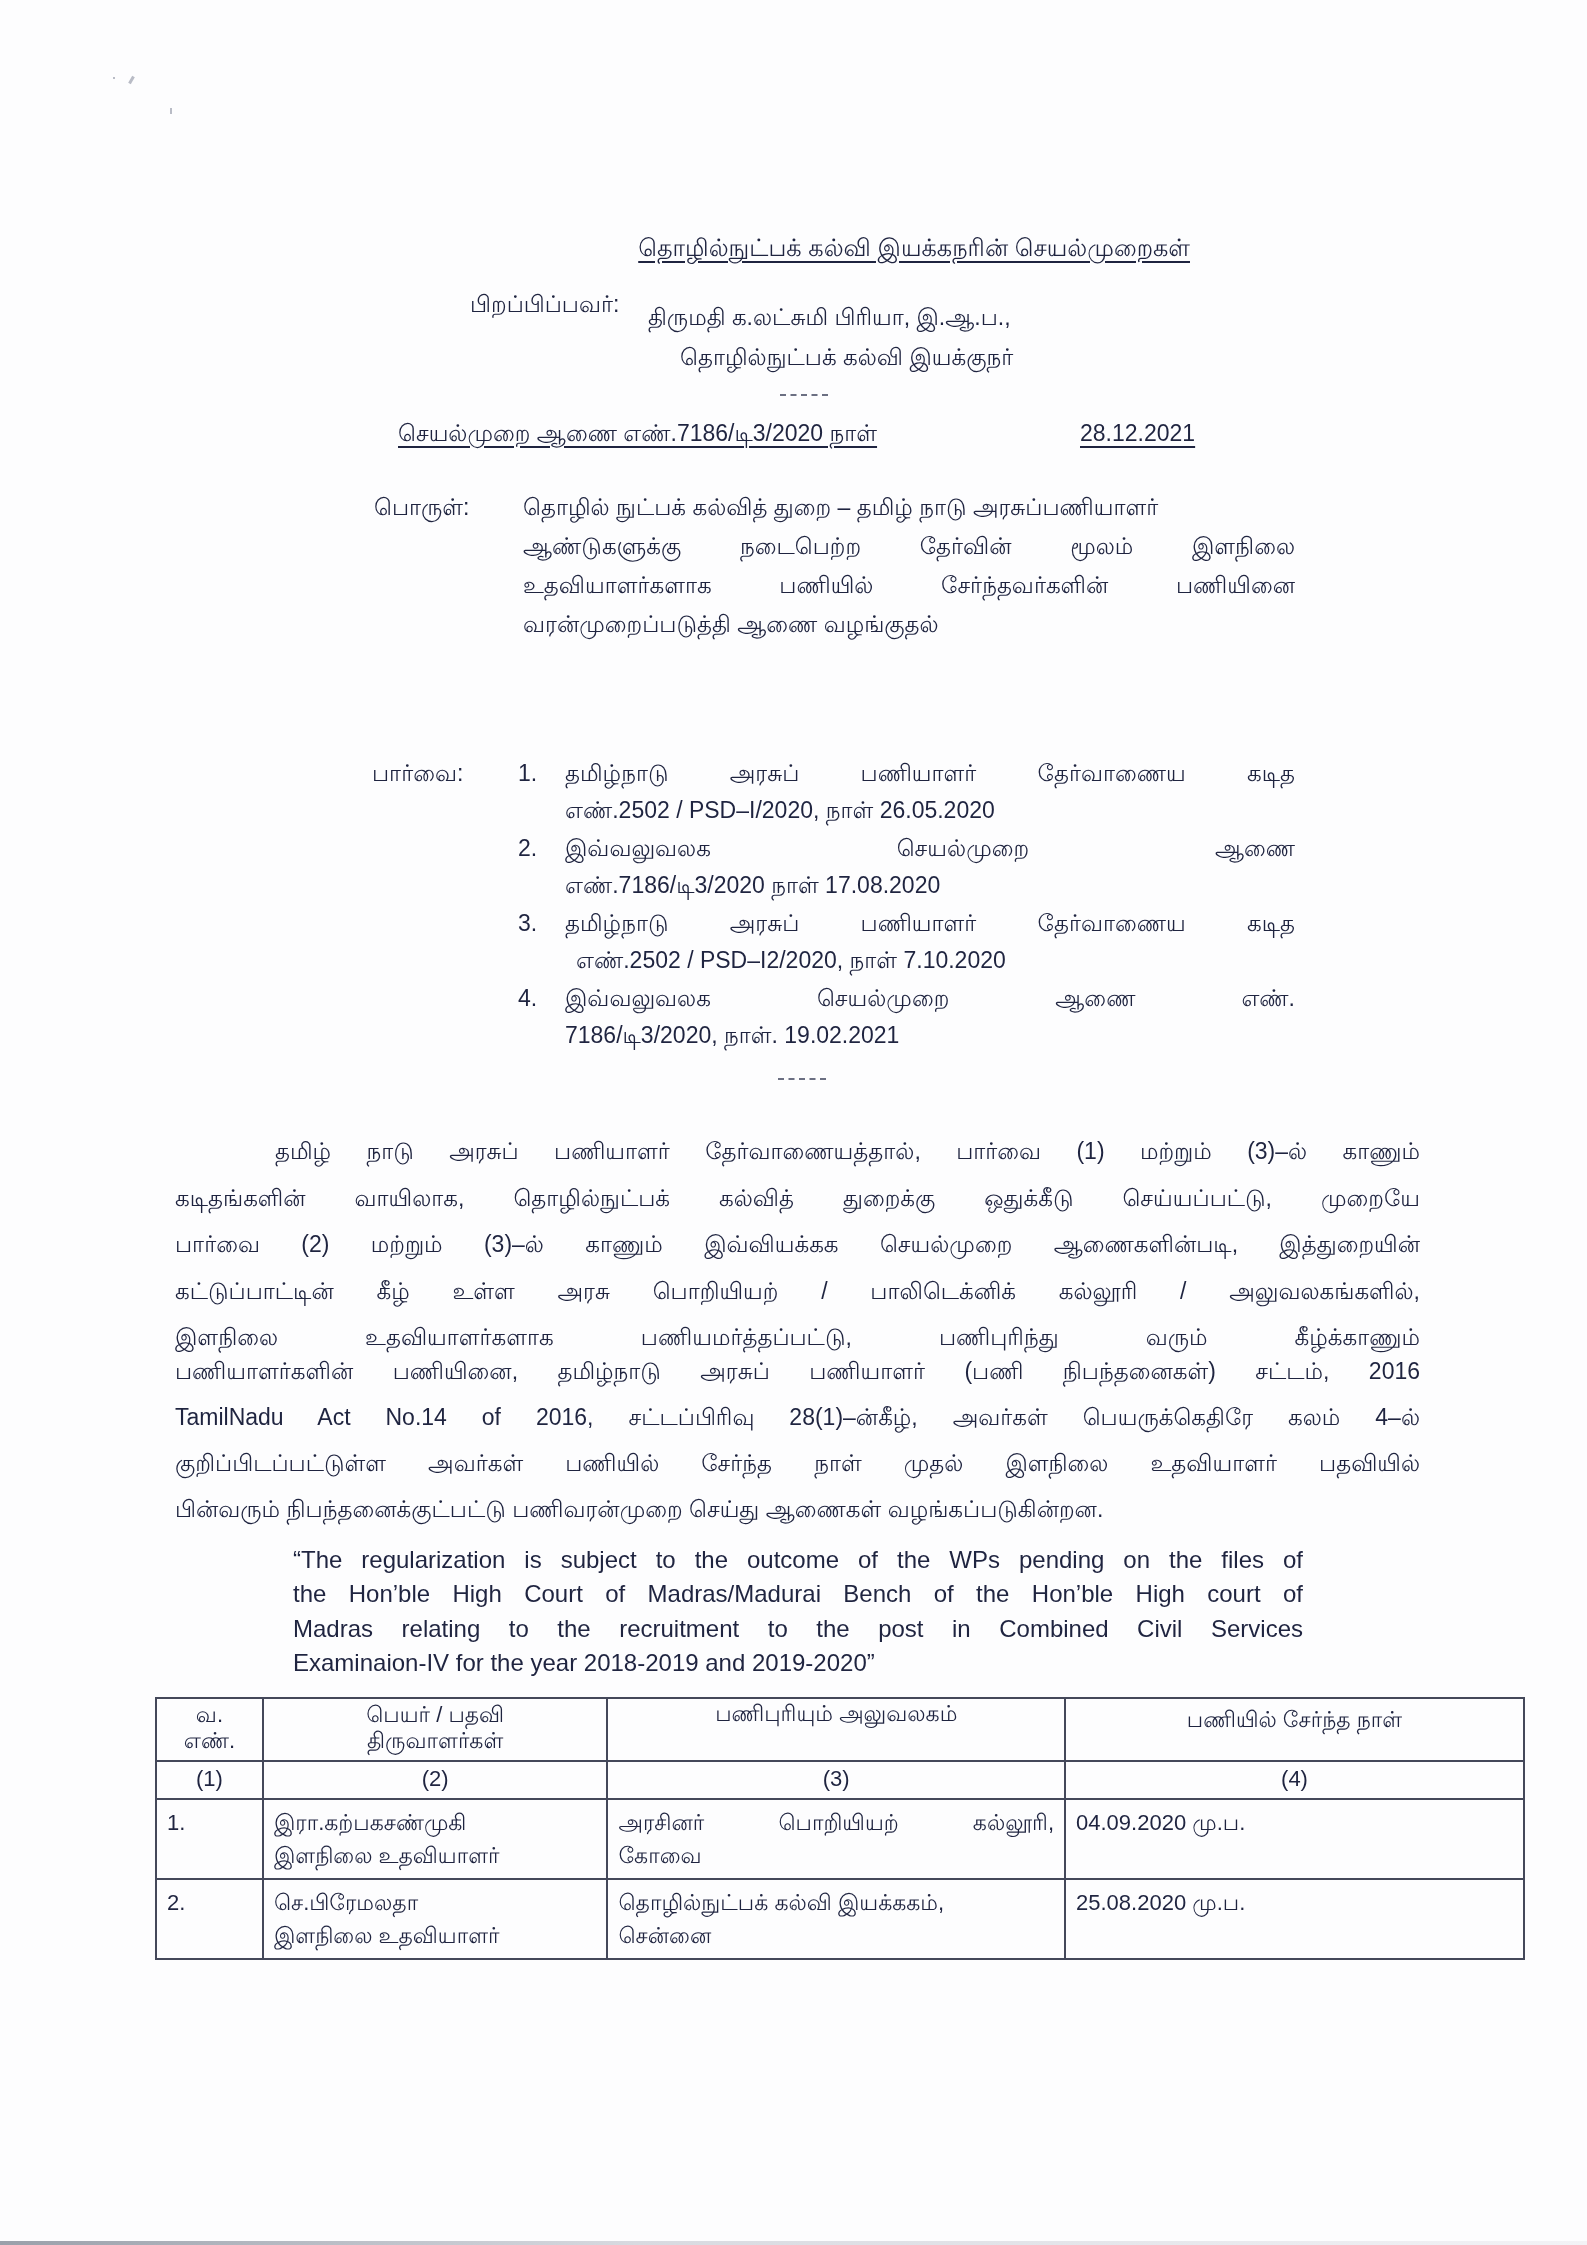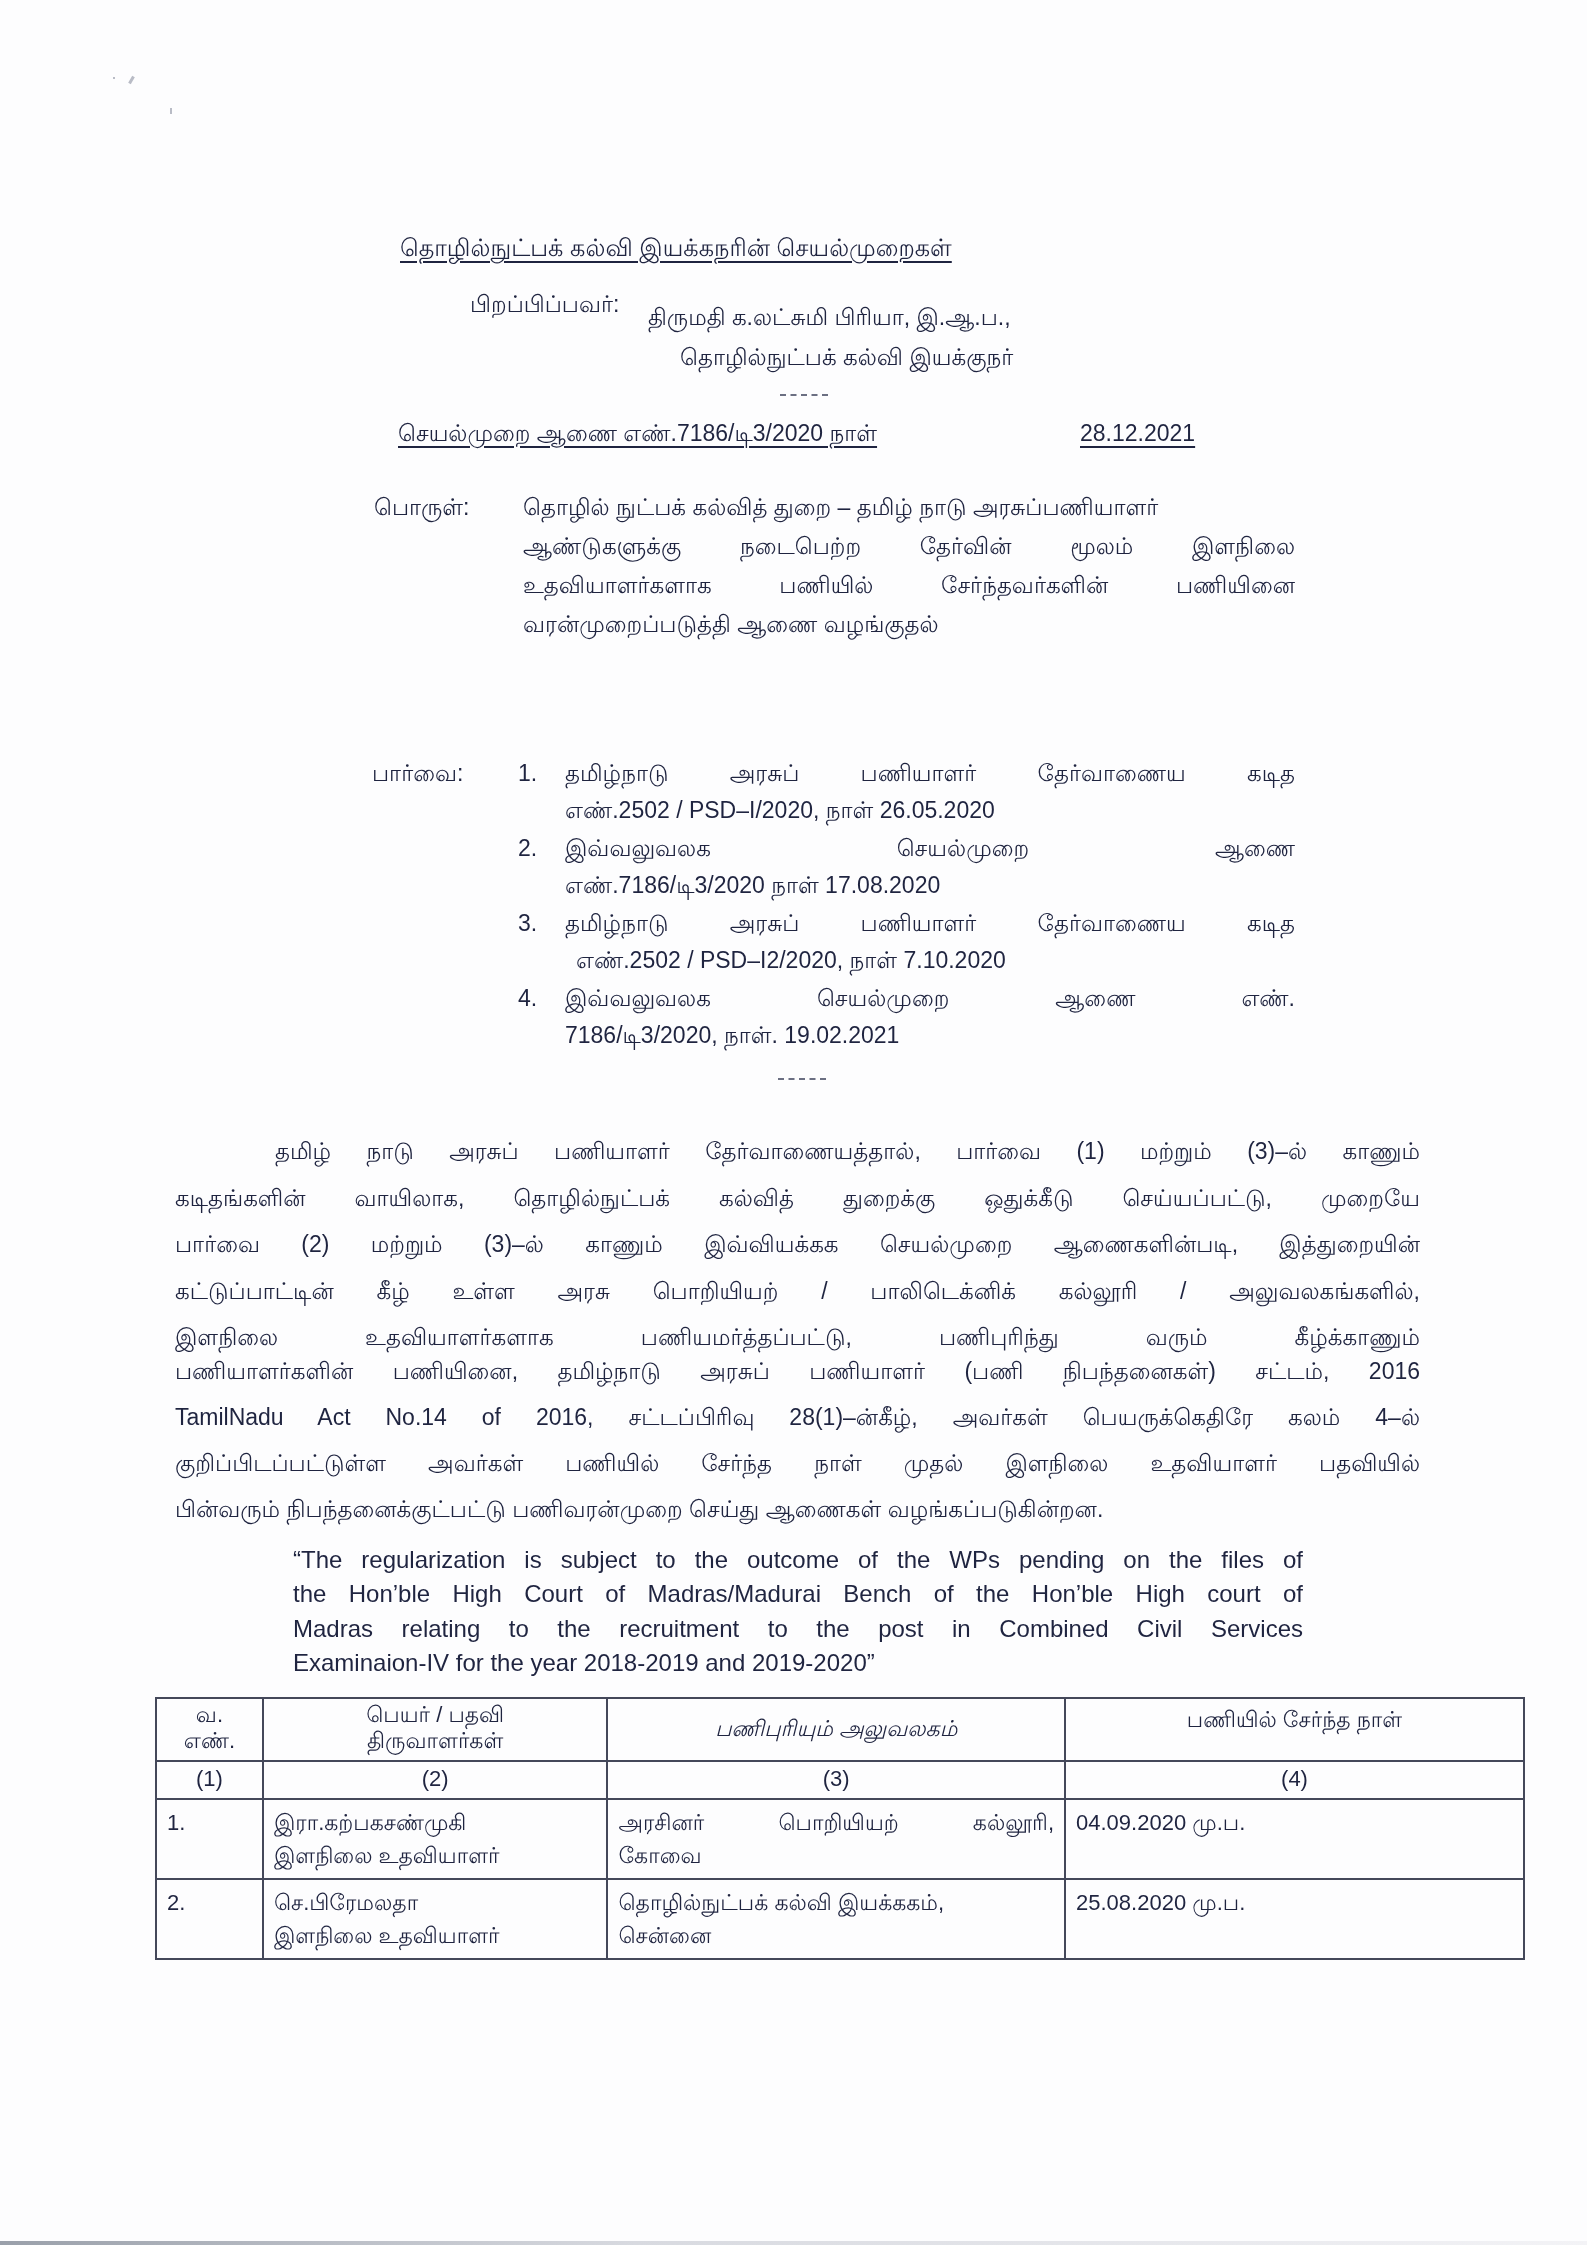--- a/index.html
+++ b/index.html
@@ -2,21 +2,21 @@
 <html><head>
 <meta charset="utf-8">
 <style>
   html, body { margin:0; padding:0; }
   body {
     width:1587px; height:2245px; background:#fdfdfe; position:relative; overflow:hidden;
     color:#1f2440; font-family:"Liberation Sans", "DejaVu Sans", sans-serif;
   }
   .abs { position:absolute; }
   .t { font-size:23px; line-height:1; white-space:nowrap; }
-  .center { text-align:left; }
+  .center { text-align:right; }
   .u { text-decoration:underline; text-underline-offset:5px; text-decoration-thickness:2px; }
   .dash { position:absolute; width:48px; height:0; border-top:2px dashed #6b6f82; }
   .just { text-align:justify; text-align-last:justify; white-space:nowrap; }
   .para-line { position:absolute; left:175px; width:1245px; font-size:23px; line-height:1; white-space:nowrap; }
   .quote-line { position:absolute; left:293px; width:1010px; font-size:24px; line-height:1; white-space:nowrap; font-family:"Liberation Sans", sans-serif; }
   table.staff { position:absolute; left:155px; top:1697px; width:1370px; border-collapse:collapse; font-size:22px; }
   table.staff td { border:2px solid #44485a; vertical-align:top; padding:0; }
   .cell { padding:6px 10px; line-height:33px; }
   .cell-c { text-align:center; }
   .hdr-row td { height:55px; }
@@ -106,21 +106,21 @@
       <div>எண்.</div>
           </div>
         </td>
     <td>
           <div class="cell cell-c" style="padding-top:3px;line-height:26px;">
       <div>பெயர் / பதவி</div>
       <div>திருவாளர்கள்</div>
           </div>
         </td>
     <td>
-          <div class="cell cell-c" style="padding-top:17px;line-height:26px;font-style:italic;">
+          <div class="cell cell-c" style="padding-top:2px;line-height:26px;">
       <div>பணிபுரியும் அலுவலகம்</div>
           </div>
         </td>
     <td>
           <div class="cell cell-c" style="padding-top:8px;line-height:26px;">
       <div>பணியில் சேர்ந்த நாள்</div>
           </div>
         </td>
   </tr>
   <tr class="num-row">

